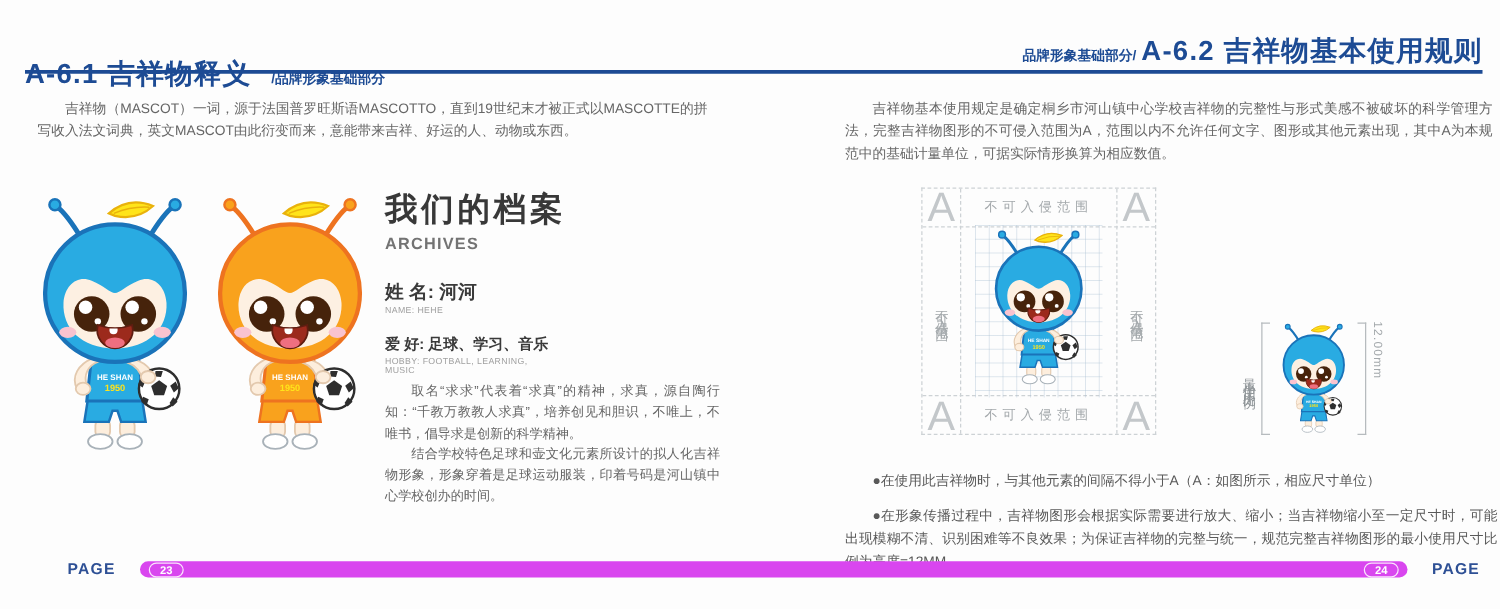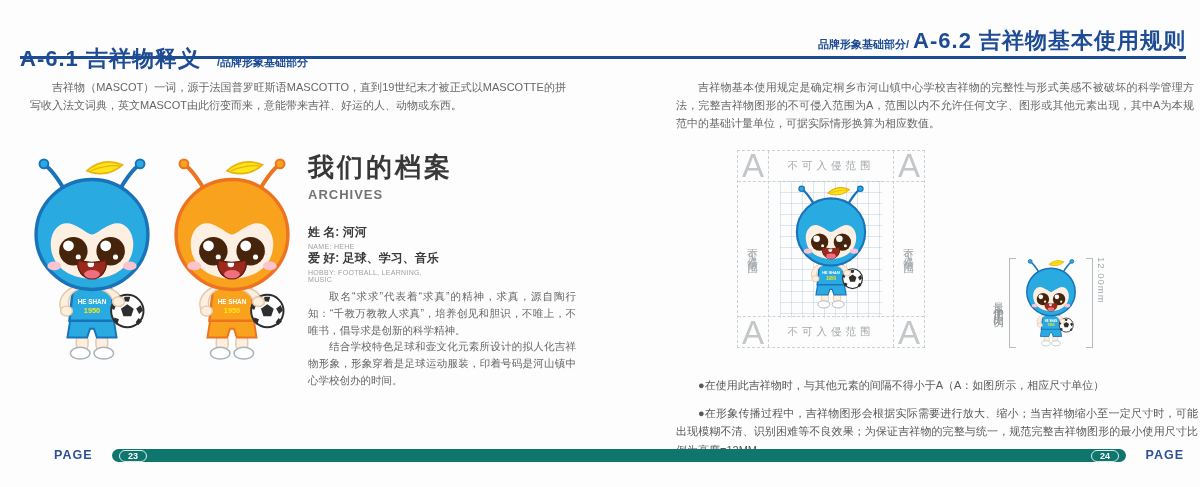--- a/index.html
+++ b/index.html
@@ -29,23 +29,23 @@
   .mascot-big { top:156px; }
   .m-blue   { --main:#29abe2; --line:#1a73b9; }
   .m-orange { --main:#f9a21d; --line:#ee7320; }
 
   
   .archives { left:308px; top:150px; width:268px; }
   .arc-title { font-size:26px; font-weight:bold; color:#383838; letter-spacing:3px; }
   .arc-sub { font-size:13px; font-weight:bold; color:#737373; letter-spacing:1px; margin-top:2px; }
   .profiles { display:flex; margin-top:22px; }
   .profile { width:50%; }
-  .p-name { font-size:12px; font-weight:bold; color:#3a3a3a; }
+  .p-name { font-size:15px; font-weight:bold; color:#3a3a3a; }
   .p-en { font-size:7px; color:#a0a0a0; margin-top:2px; letter-spacing:.3px; }
-  .p-hobby { font-size:12px; font-weight:bold; color:#3a3a3a; }
+  .p-hobby { font-size:12px; font-weight:bold; color:#3a3a3a; margin-top:15px; }
   .story-title { font-size:15px; font-weight:bold; color:#383838; margin-top:20px; }
   .story-p { font-size:10.5px; line-height:1.6; color:#666; text-indent:2em; text-align:justify; margin-top:5px; }
   .story-p + .story-p { margin-top:0; }
 
   
   .clearance { left:737px; top:150px; width:188px; height:198px; border:1px dashed #cdd2d5; }
   .cl-line-h { position:absolute; left:0; right:0; height:0; border-top:1px dashed #cdd2d5; }
   .cl-line-v { position:absolute; top:0; bottom:0; width:0; border-left:1px dashed #cdd2d5; }
   .cl-a { position:absolute; width:30px; height:30px; font-size:33px; line-height:31px;
           color:#c3c7ca; text-align:center; }
@@ -75,21 +75,21 @@
 
   
   .notes { left:676px; top:376px; width:522px; }
   .note { font-size:11px; line-height:1.7; color:#595959; text-align:justify; text-indent:2em; }
   .note + .note { margin-top:9px; }
 
   
   .ft-label { top:448px; font-size:12.5px; font-weight:bold; color:#2e5095; letter-spacing:1px; }
   .ft-label.l { left:54px; }
   .ft-label.r { right:16px; }
-  .ft-bar { left:112px; top:449px; width:1014px; height:13px; background:#0f766e; border-radius:7px;text-decoration:underline; }
+  .ft-bar { left:112px; top:449px; width:1014px; height:13px; background:#d946ef; border-radius:7px;text-decoration:underline; }
   .ft-num { position:absolute; top:1px; font-size:9px; font-weight:bold; color:#fff;
             border:1px solid rgba(255,255,255,.85); border-radius:7px; padding:0 8px; line-height:10px; }
   .ft-num.l { left:7px; }
   .ft-num.r { right:7px; }
 </style>
 </head>
 <body>
 
 <svg width="0" height="0" style="position:absolute" aria-hidden="true">
   <symbol id="mascot" viewBox="0 0 150 212">

